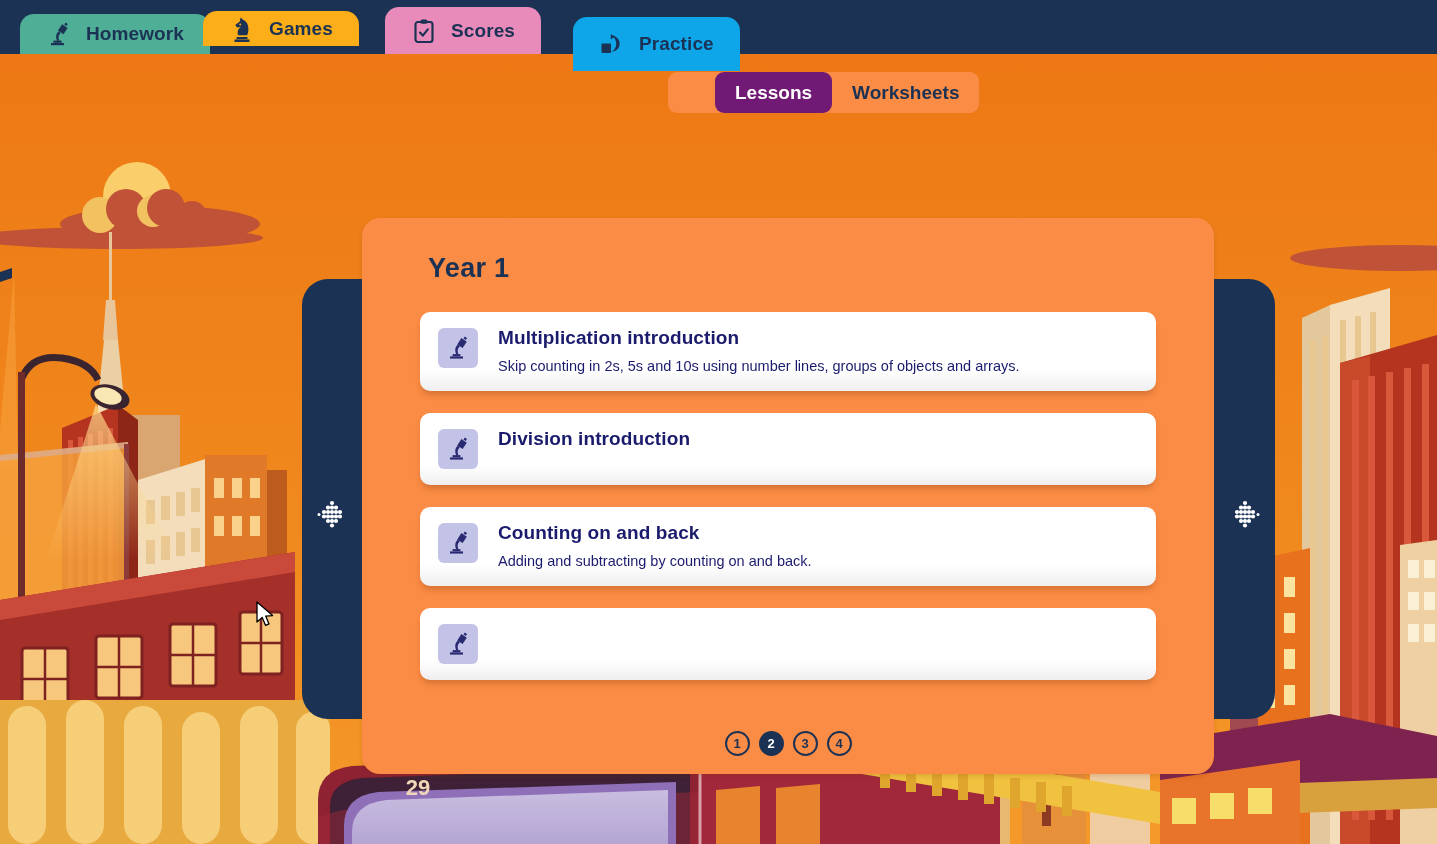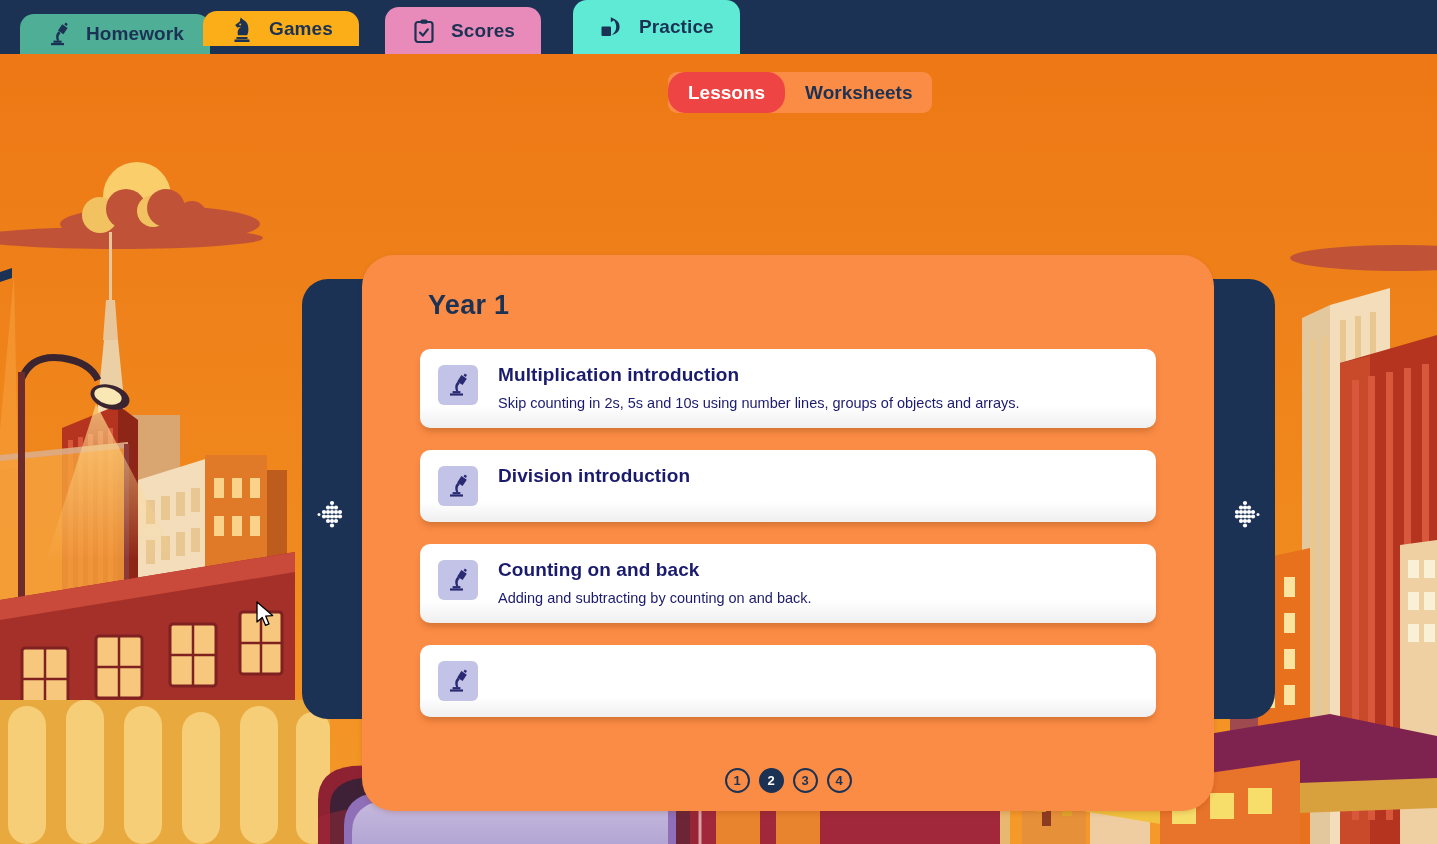--- a/index.html
+++ b/index.html
@@ -53,21 +53,21 @@
     font-size: 19px;
     font-weight: bold;
     letter-spacing: .1px;
     white-space: nowrap;
   }
   .nav-tab .tab-ico { display: block; width: 26px; height: 26px; flex: 0 0 26px; }
 
   #tab-homework { left: 20px;  top: 14px; height: 40px; background: #4FAE96; }
   #tab-games    { left: 203px; top: 11px; height: 35px; background: #FBAE17; }
   #tab-scores   { left: 385px; top: 7px;  height: 47px; background: #E98BBA; }
-  #tab-practice { left: 573px; top: 0px;  height: 54px; background: #5eead4; }
+  #tab-practice { left: 573px; top: 17px;  height: 54px; background: #0ea5e9; }
 
   
   #segmented {
     position: absolute;
     top: 72px;
     left: 668px;
     height: 41px;
     display: flex;
     border-radius: 9px;
     overflow: hidden;
@@ -80,21 +80,21 @@
     justify-content: center;
     padding: 0 20px;
     font-size: 19px;
     font-weight: bold;
     color: #1B3254;
     cursor: pointer;
     border: none;
     background: transparent;
     font-family: "Liberation Sans", sans-serif;
   }
-  .seg-btn.active { background: #ef4444; color: #FFFFFF; border-radius: 18px; }
+  .seg-btn.active { background: #701a75; color: #FFFFFF; border-radius: 9px; margin-left: 47px; }
 
   
   #navy-panel {
     position: absolute;
     left: 302px;
     top: 279px;
     width: 973px;
     height: 440px;
     background: #1B3254;
     border-radius: 26px;
@@ -113,24 +113,23 @@
   #arrow-next { right: 13px; }
 
   
   #lessons-card {
     position: absolute;
     left: 362px;
     top: 218px;
     width: 852px;
     height: 556px;
     background: #FB8C45;
-    border-radius: 32px;
+    border-radius: 18px;
     z-index: 3;
     box-shadow: 0 2px 5px rgba(120,50,0,.18);
-    margin-top: 37px;
   }
 
   #year-title {
     position: absolute;
     left: 66px;
     top: 35px;
     font-size: 27px;
     font-weight: bold;
     color: #1B3254;
     letter-spacing: .3px;

